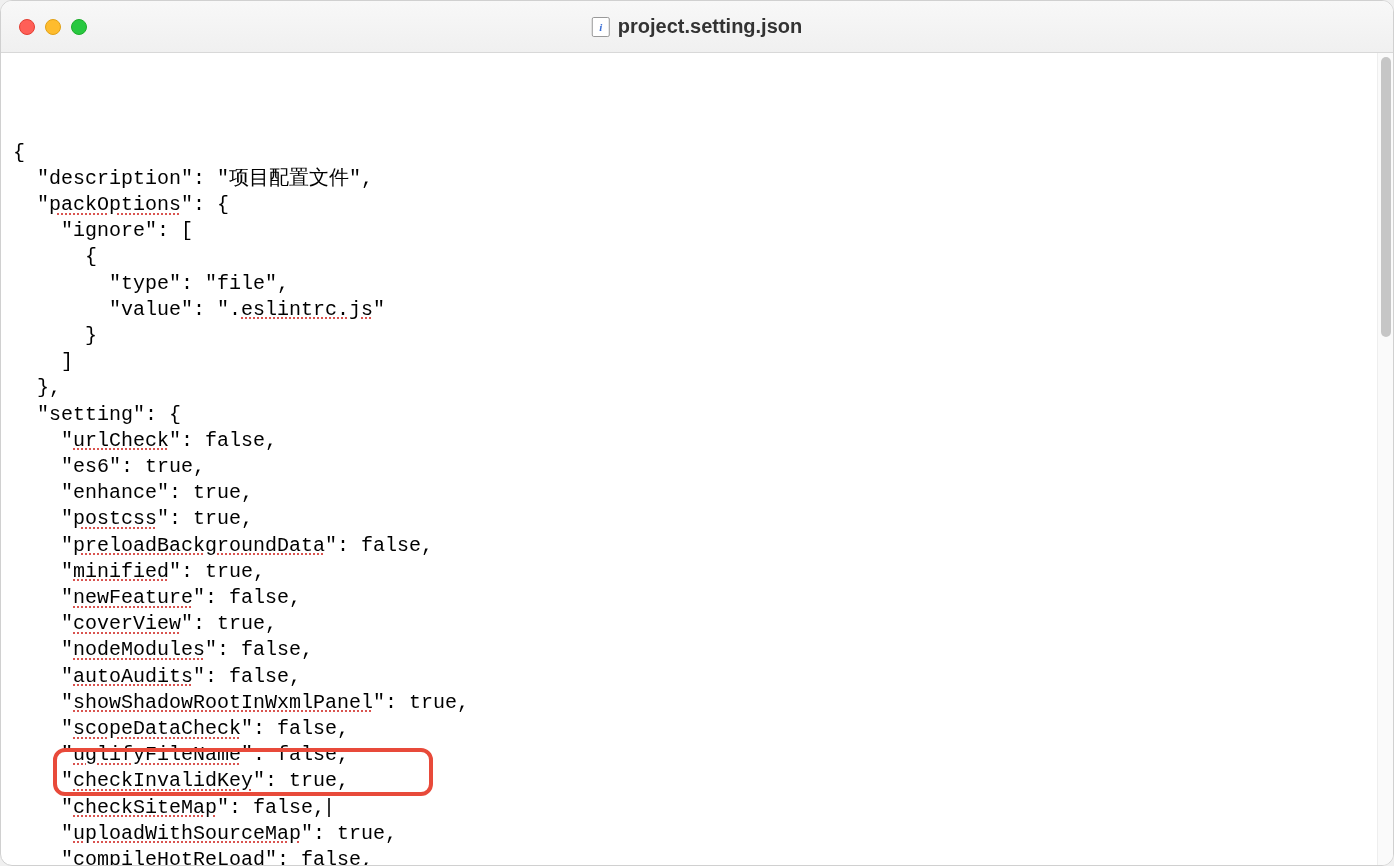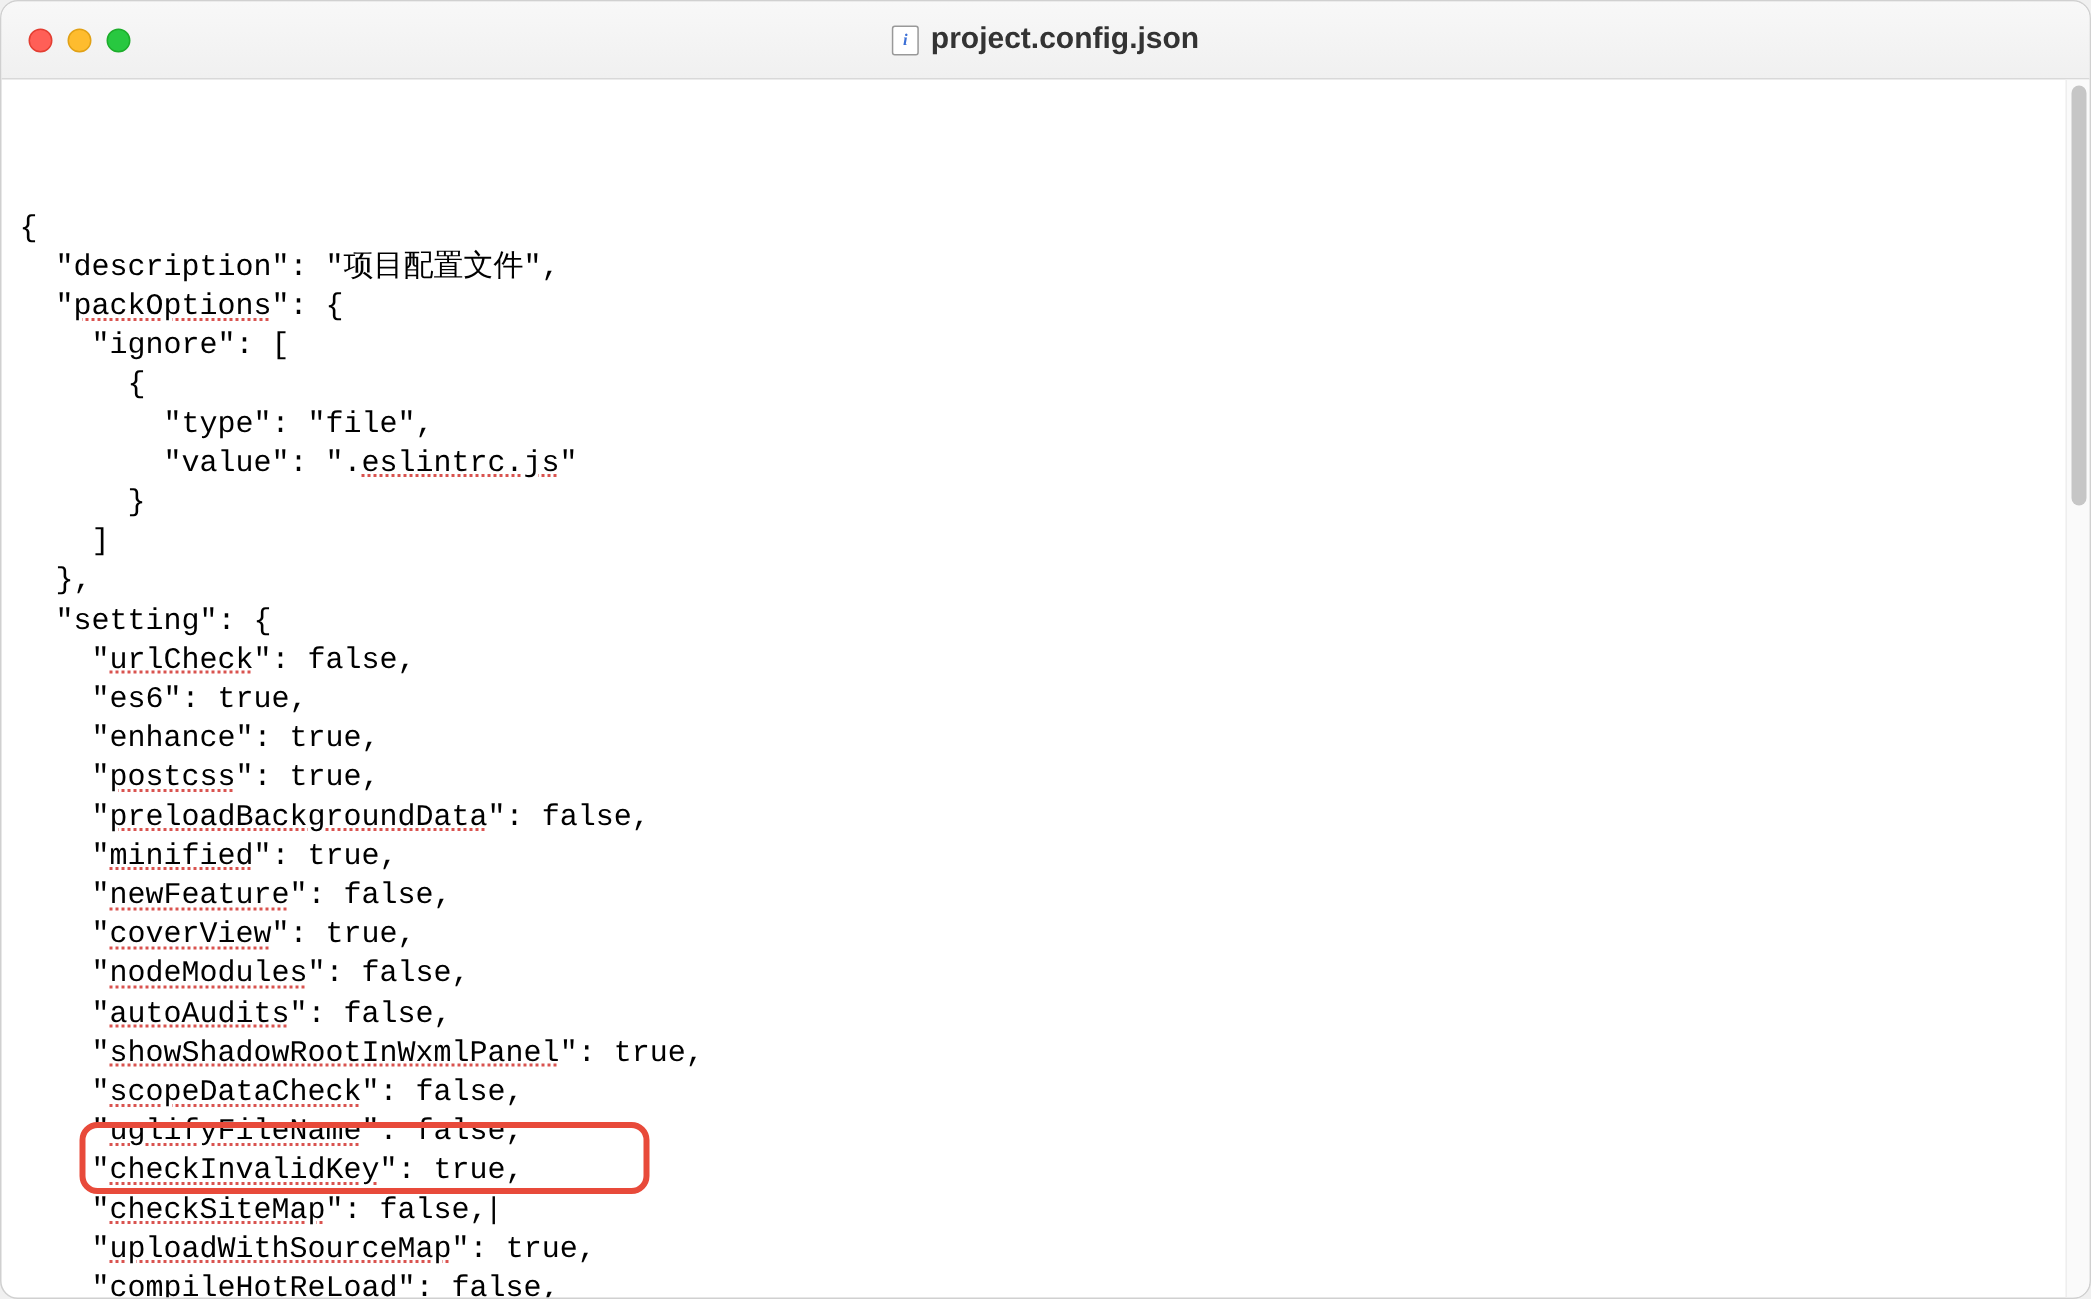--- a/index.html
+++ b/index.html
@@ -123,21 +123,21 @@
 
 <div class="window">
   <div class="titlebar">
     <div class="traffic-lights">
       <div class="light red"></div>
       <div class="light yellow"></div>
       <div class="light green"></div>
     </div>
     <div class="title-center">
       <div class="doc-icon"></div>
-      <div class="title-text">project.config.json</div>
+      <div class="title-text">project.setting.json</div>
     </div>
   </div>
   <div class="content-wrap">
     <div class="editor" id="editor">
       <div class="highlight-box" id="highlight-box" style="top: 695px; left: 52px; width: 380px; height: 48px;"></div>
     <div><span>{</span></div><div>  <span>"description": "项目配置文件",</span></div><div>  <span>"</span><span class="spell">packOptions</span><span>": {</span></div><div>    <span>"ignore": [</span></div><div>      <span>{</span></div><div>        <span>"type": "file",</span></div><div>        <span>"value": ".</span><span class="spell">eslintrc.js</span><span>"</span></div><div>      <span>}</span></div><div>    <span>]</span></div><div>  <span>},</span></div><div>  <span>"setting": {</span></div><div>    <span>"</span><span class="spell">urlCheck</span><span>": false,</span></div><div>    <span>"es6": true,</span></div><div>    <span>"enhance": true,</span></div><div>    <span>"</span><span class="spell">postcss</span><span>": true,</span></div><div>    <span>"</span><span class="spell">preloadBackgroundData</span><span>": false,</span></div><div>    <span>"</span><span class="spell">minified</span><span>": true,</span></div><div>    <span>"</span><span class="spell">newFeature</span><span>": false,</span></div><div>    <span>"</span><span class="spell">coverView</span><span>": true,</span></div><div>    <span>"</span><span class="spell">nodeModules</span><span>": false,</span></div><div>    <span>"</span><span class="spell">autoAudits</span><span>": false,</span></div><div>    <span>"</span><span class="spell">showShadowRootInWxmlPanel</span><span>": true,</span></div><div>    <span>"</span><span class="spell">scopeDataCheck</span><span>": false,</span></div><div>    <span>"</span><span class="spell">uglifyFileName</span><span>": false,</span></div><div>    <span>"</span><span class="spell">checkInvalidKey</span><span>": true,</span></div><div>    <span>"</span><span class="spell">checkSiteMap</span><span>": false,</span><span style="margin-left: -2px;">|</span></div><div>    <span>"</span><span class="spell">uploadWithSourceMap</span><span>": true,</span></div><div>    <span>"</span><span class="spell">compileHotReLoad</span><span>": false,</span></div></div>
     <div class="scrollbar-track">
       <div class="scrollbar-thumb" id="scrollbar-thumb" style="top: 4px; height: 280px;"></div>
     </div>
   </div>

